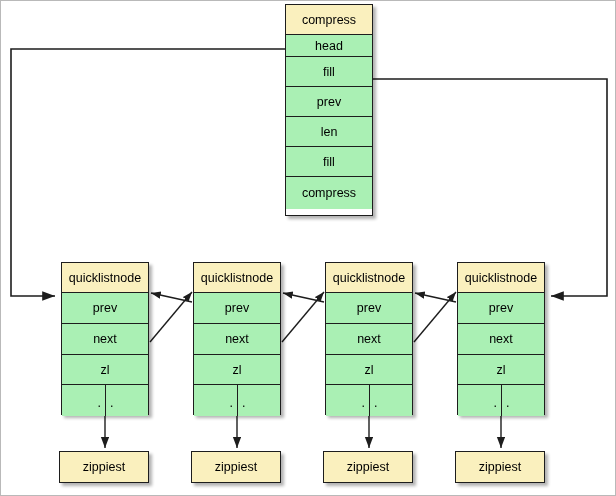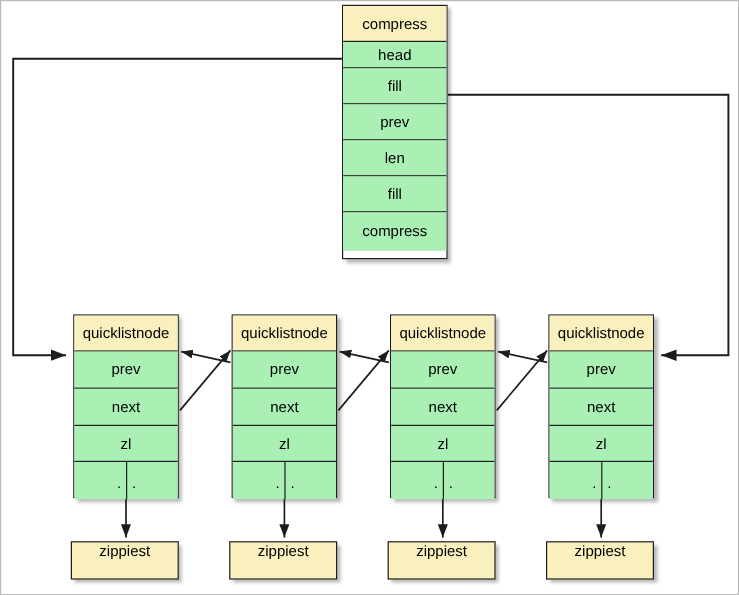--- a/index.html
+++ b/index.html
@@ -73,20 +73,21 @@
   }
 
   
   .leaf {
     position: absolute;
     box-sizing: border-box;
     border: 1.5px solid #1d1d1d;
     background: #faf0be;
     box-shadow: 3px 3px 3px rgba(0,0,0,0.30);
     display: flex;
+    align-items: center;
     justify-content: center;
     font-size: 12.5px;
     color: #000000;
     z-index: 2;
   }
 </style>
 </head>
 <body>
 
 <div id="canvas">

